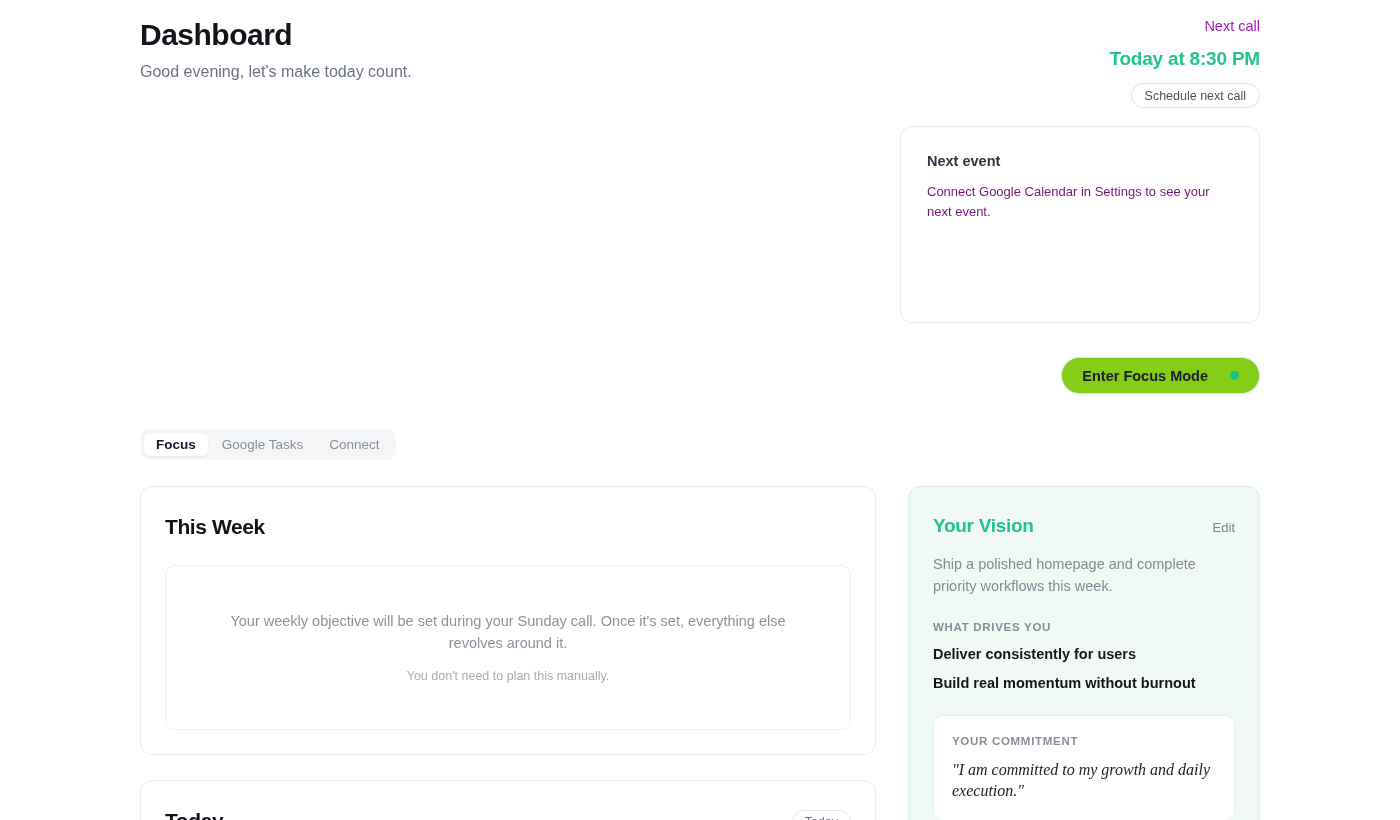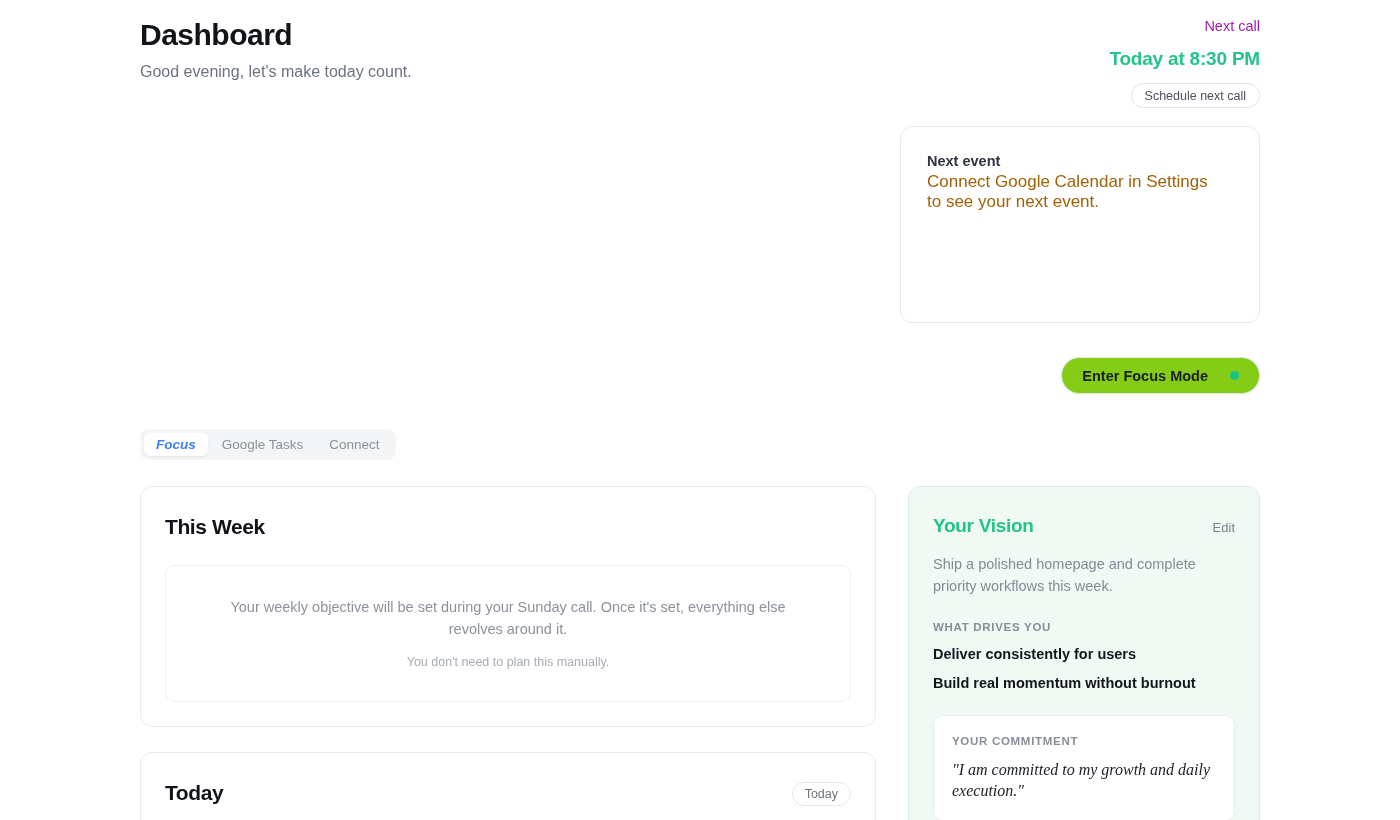--- a/index.html
+++ b/index.html
@@ -94,23 +94,23 @@
     border-radius: 12px;
     padding: 24px 26px;
   }
   .next-event-title {
     font-size: 14.5px;
     font-weight: 700;
     color: #2f3540;
     line-height: 20px;
   }
   .next-event-body {
-    margin-top: 1px;
-    font-size: 17px;
-    color: #a16207;
+    margin-top: 11px;
+    font-size: 13px;
+    color: #701a75;
     line-height: 20px;
     max-width: 296px;
   }
 
   
   .focus-mode-btn {
     position: absolute;
     right: 140px;
     top: 357px;
     display: inline-flex;
@@ -157,24 +157,23 @@
     font-size: 13.5px;
     color: #8a9099;
     background: transparent;
     border: none;
     font-family: "Liberation Sans", sans-serif;
     cursor: pointer;
     white-space: nowrap;
   }
   .tab.active {
     background: #ffffff;
-    color: #3b82f6;
+    color: #0f172a;
     font-weight: 700;
     box-shadow: 0 1px 2px rgba(16,24,40,0.08);
-    font-style: italic;
   }
 
   
   .main-col {
     position: absolute;
     left: 140px;
     top: 486px;
     width: 736px;
   }
   .card {
@@ -188,21 +187,21 @@
     font-size: 21px;
     font-weight: 700;
     color: #10141a;
     letter-spacing: -0.4px;
     line-height: 28px;
   }
   .week-empty {
     margin-top: 24px;
     border: 1px solid #edeff2;
     border-radius: 10px;
-    padding: 30px 30px;
+    padding: 44px 30px;
     text-align: center;
   }
   .week-empty-main {
     font-size: 14.5px;
     color: #8c929c;
     line-height: 22px;
     max-width: 600px;
     margin: 0 auto;
   }
   .week-empty-sub {

